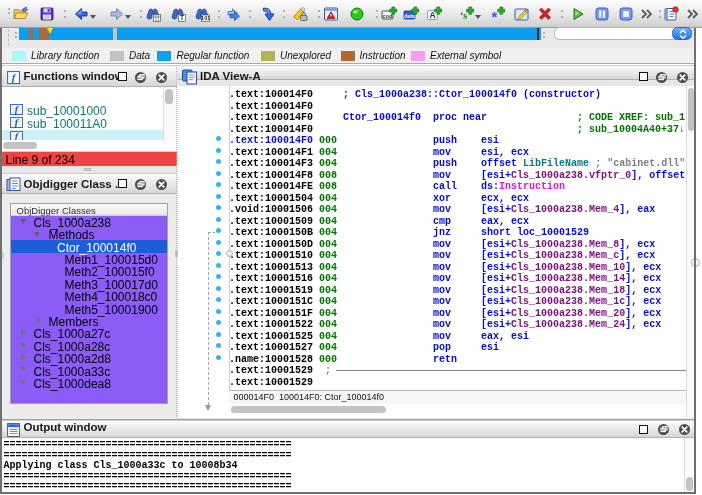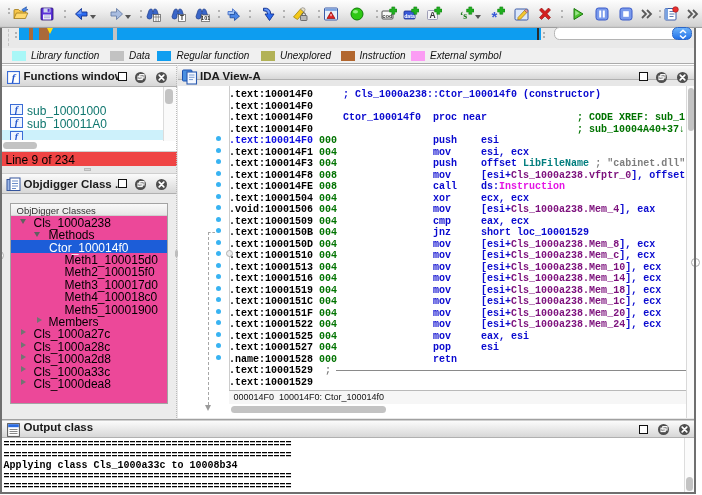--- a/index.html
+++ b/index.html
@@ -284,30 +284,30 @@
           <rect x="4.8" y="2.6" width="4.2" height="3.4" fill="none" stroke="#fff" stroke-width="1.1"></rect>
         </svg>
       </div>
   <div class="btn-c" style="left:154.5px;top:5px">
         <svg width="11" height="11">
           <path d="M3.2 3.2 L7.8 7.8 M7.8 3.2 L3.2 7.8" stroke="#fff" stroke-width="1.7" stroke-linecap="round"></path>
         </svg>
       </div>
 </div>
 <div class="abs" style="left:1.5px;top:193.5px;width:175px;height:225px;background:#ececec"></div>
-<div class="abs" style="left:10px;top:203px;width:158px;height:201px;background:#ec4899;border:1px solid #a3a3a3;overflow:hidden">
+<div class="abs" style="left:10px;top:203px;width:158px;height:201px;background:#8b5cf6;border:1px solid #a3a3a3;overflow:hidden">
   <div class="abs" style="left:0;top:0;width:156px;height:11.5px;background:linear-gradient(#f9f9f9,#e7e7e7);border-bottom:1px solid #cfcfcf">
     <div class="abs" style="left:5.5px;top:0.5px;font-size:9.5px;color:#333">ObjDigger Classes</div>
   </div>
   <div class="tarrow-d" style="left:9px;top:15.3px"></div>
       <div class="trow" style="left:22.5px;top:11.8px">Cls_1000a238</div>
   <div class="tarrow-d" style="left:22.5px;top:27.7px"></div>
       <div class="trow" style="left:37.5px;top:24.2px">Methods</div>
   <div class="abs" style="left:0;top:36.3px;width:158px;height:12.4px;background:#1c5dd8"></div>
-  <div class="trow" style="left:38px;top:36.6px;color:#fff">Ctor_100014f0</div>
+  <div class="trow" style="left:46px;top:36.6px;color:#fff">Ctor_100014f0</div>
   <div class="trow" style="left:53.5px;top:49px">Meth1_100015d0</div>
   <div class="trow" style="left:53.5px;top:61.4px">Meth2_100015f0</div>
   <div class="trow" style="left:53.5px;top:73.8px">Meth3_100017d0</div>
   <div class="trow" style="left:53.5px;top:86.2px">Meth4_100018c0</div>
   <div class="trow" style="left:53.5px;top:98.6px">Meth5_10001900</div>
   <div class="tarrow-r" style="left:26px;top:112.7px"></div>
       <div class="trow" style="left:37.5px;top:111px">Members</div>
   <div class="tarrow-r" style="left:9.5px;top:125.1px"></div>
       <div class="trow" style="left:22.5px;top:123.4px">Cls_1000a27c</div>
   <div class="tarrow-r" style="left:9.5px;top:137.5px"></div>
@@ -409,21 +409,21 @@
 <div class="abs" style="left:685.5px;top:86px;width:9px;height:331.5px;background:#fbfbfb;border-left:1px solid #d9d9d9"></div>
 <div class="thumb" style="left:687.5px;top:88px;width:6px;height:43px"></div>
 
 <div class="abs" style="left:0;top:418.5px;width:695px;height:1px;background:#a0a0a0"></div>
 <div class="abs ptitle" style="left:1.5px;top:419.5px;width:692.5px;height:18.5px">
   <svg class="abs" style="left:5.5px;top:2px" width="13" height="14" viewBox="0 0 13 14">
         <rect x="0.6" y="0.6" width="11.8" height="12.8" fill="#fff" stroke="#555" stroke-width="1"></rect>
         <rect x="1.2" y="1.2" width="10.6" height="3" fill="#2a6ae0"></rect>
         <path d="M2.5 6.5h8M2.5 8.5h8M2.5 10.5h8" stroke="#888" stroke-width="1"></path>
       </svg>
-  <div class="ptxt" style="left:22px;top:0.5px">Output class</div>
+  <div class="ptxt" style="left:22px;top:0.5px">Output window</div>
   <div class="btn-max" style="left:637.5px;top:4px"></div>
   <div class="btn-c" style="left:656px;top:3.5px">
         <svg width="11" height="11">
           <rect x="3" y="4.2" width="4.2" height="3.4" fill="none" stroke="#fff" stroke-width="1.1"></rect>
           <rect x="4.8" y="2.6" width="4.2" height="3.4" fill="none" stroke="#fff" stroke-width="1.1"></rect>
         </svg>
       </div>
   <div class="btn-c" style="left:677px;top:3.5px">
         <svg width="11" height="11">
           <path d="M3.2 3.2 L7.8 7.8 M7.8 3.2 L3.2 7.8" stroke="#fff" stroke-width="1.7" stroke-linecap="round"></path>

